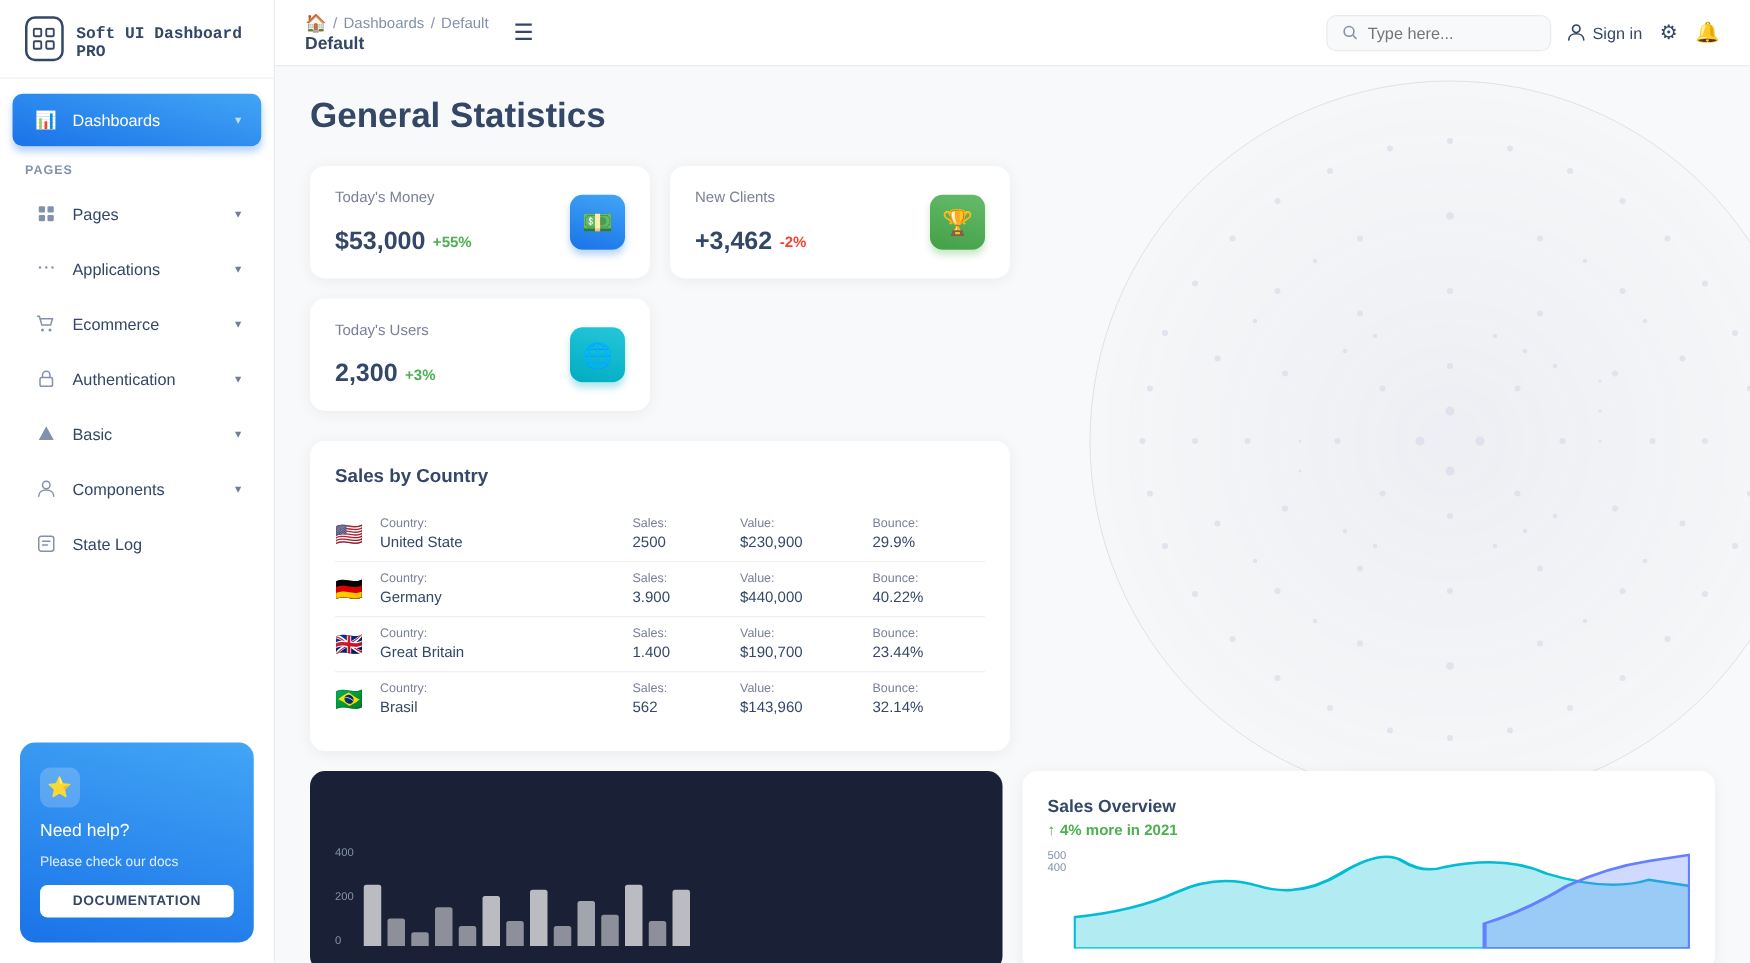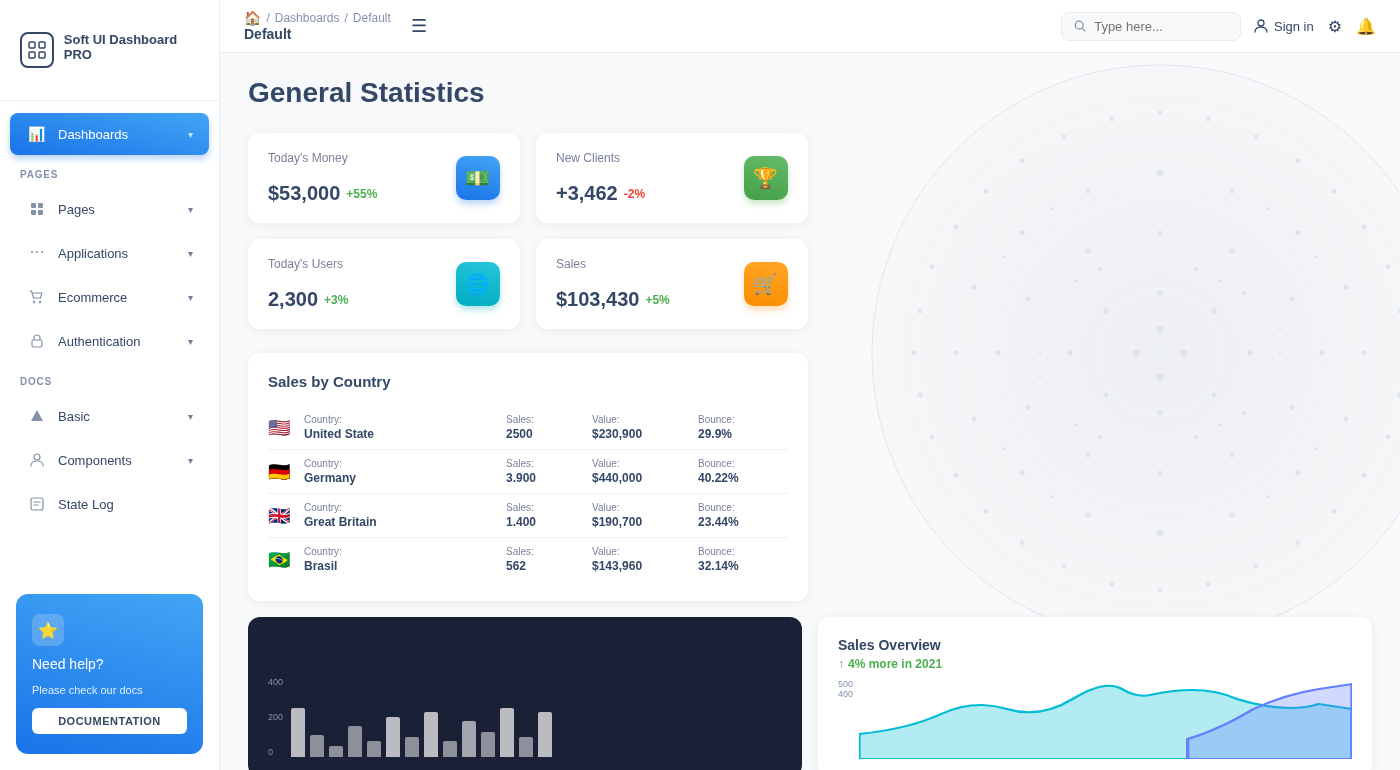--- a/index.html
+++ b/index.html
@@ -11,24 +11,25 @@
       min-width: 220px;
       background: #fff;
       height: 100%;
       display: flex;
       flex-direction: column;
       border-right: 1px solid #e9ecef;
       overflow-y: auto;
     }
     .sidebar-logo {
       display: flex;
-      align-items: flex-start;
-      padding: 32px 20px;
+      align-items: flex-end;
+      padding: 13px 20px;
       gap: 10px;
       border-bottom: 1px solid #f0f0f0;
+      font-family: Liberation Mono, monospace;
     }
     .logo-icon {
       width: 36px; height: 36px;
       border: 2px solid #344767;
       border-radius: 8px;
       display: flex; align-items: center; justify-content: center;
       font-size: 16px;
     }
     .logo-text { font-size: 13px; font-weight: 700; color: #344767; }
 
@@ -226,21 +227,21 @@
       display: grid;
       grid-template-columns: 30px 1fr 80px 100px 90px;
       align-items: center;
       padding: 8px 0;
       border-bottom: 1px solid #f0f0f0;
       gap: 6px;
     }
     .country-row:last-child { border-bottom: none; }
     .country-col { display: flex; flex-direction: column; }
     .col-header { font-size: 10px; color: #7b809a; font-weight: 500; margin-bottom: 2px; }
-    .col-value { font-size: 12px; font-weight: 700; color: #344767; }
+    .col-value { font-size: 12px; font-weight: 400; color: #344767; }
     .flag { font-size: 18px; }
 
     
     .bottom-grid {
       display: grid;
       grid-template-columns: 1fr 1fr;
       gap: 16px;
       position: relative;
       z-index: 1;
       max-width: 100%;
@@ -331,21 +332,20 @@
       <div class="nav-icon">
         <svg width="16" height="16" viewBox="0 0 16 16" fill="none">
             <rect x="3" y="7" width="10" height="7" rx="1.5" stroke="#8392ab" stroke-width="1.2"></rect>
             <path d="M5 7V5a3 3 0 016 0v2" stroke="#8392ab" stroke-width="1.2"></path>
           </svg>
       </div>
       <span class="nav-label">Authentication</span>
       <span class="nav-arrow">▾</span>
     </div>
 
-    <div class="nav-section-label">DOCS</div>
 
     <div class="nav-item">
       <div class="nav-icon">
         <svg width="16" height="16" viewBox="0 0 16 16" fill="none">
             <path d="M8 2L14 13H2L8 2z" fill="#8392ab"></path>
           </svg>
       </div>
       <span class="nav-label">Basic</span>
       <span class="nav-arrow">▾</span>
     </div>
@@ -567,30 +567,20 @@
         <div class="stat-info">
           <span class="stat-label">Today's Users</span>
           <div class="stat-value">
             <span>2,300</span>
             <span class="stat-change-pos">+3%</span>
           </div>
         </div>
         <div class="stat-icon teal">🌐</div>
       </div>
 
-      <div class="stat-card">
-        <div class="stat-info">
-          <span class="stat-label">Sales</span>
-          <div class="stat-value">
-            <span>$103,430</span>
-            <span class="stat-change-pos">+5%</span>
-          </div>
-        </div>
-        <div class="stat-icon orange">🛒</div>
-      </div>
     </div>
 
     <div class="sales-country-card">
       <div class="sales-country-title">Sales by Country</div>
       <div class="country-table">
 
         <div class="country-row">
           <span class="flag">🇺🇸</span>
           <div class="country-col">
             <span class="col-header">Country:</span>

